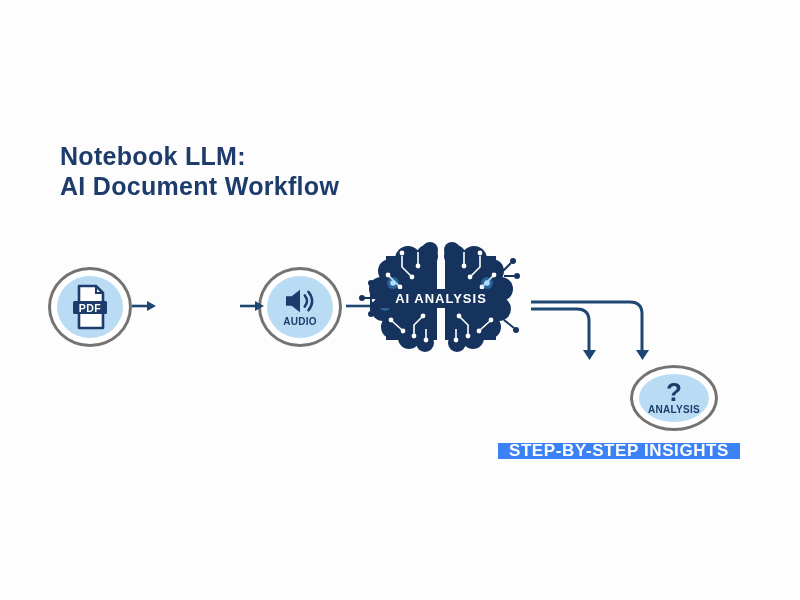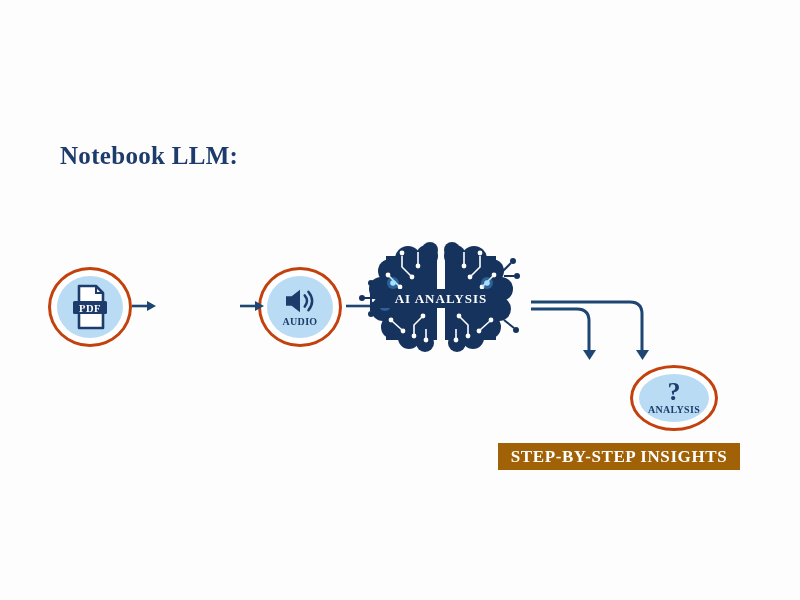--- a/index.html
+++ b/index.html
@@ -1,26 +1,26 @@
 <!DOCTYPE html>
 <html><head>
 <meta charset="utf-8">
 <style>
   html,body{margin:0;padding:0;}
   .stage{
     position:relative;width:800px;height:600px;background:#fdfdfd;
-    overflow:hidden;font-family:Liberation Serif, serif;
+    overflow:hidden;font-family:Liberation Sans, sans-serif;
   }
   .title{
     position:absolute;left:60px;top:141px;
     font-size:25px;font-weight:800;line-height:30px;letter-spacing:.3px;
     color:#1d3c6b;
   }
   
-  .node{position:absolute;border-radius:50%;border:3px solid #c2410c;background:#fff;}
+  .node{position:absolute;border-radius:50%;border:3px solid #737373;background:#fff;}
   .node-inner{
     position:absolute;inset:6px;border-radius:50%;background:#b9dcf4;
     display:flex;flex-direction:column;align-items:center;justify-content:center;gap:1px;
   }
   .node-pdf{left:48px;top:267px;width:78px;height:74px;}
   .node-txt{left:154px;top:267px;width:78px;height:74px;}
   .node-audio{left:258px;top:267px;width:78px;height:74px;text-align:right;}
   .node-summaries{left:510px;top:363px;width:92px;height:64px;}
   .node-answers{left:630px;top:365px;width:82px;height:60px;}
   .node-label{
@@ -29,32 +29,33 @@
   .node-summaries .node-label{font-size:9.5px;}
   .q-mark{font-size:26px;font-weight:800;color:#1d3c6b;line-height:22px;}
   
   .h-arrow{position:absolute;top:300px;height:12px;}
   .h-arrow-1{left:132px;width:24px;}
   .h-arrow-2{left:240px;width:24px;}
   .h-arrow-3{left:346px;width:34px;}
   .brain-wrap{position:absolute;left:356px;top:236px;width:170px;height:128px;}
   .overlay{position:absolute;left:0;top:0;width:800px;height:600px;pointer-events:none;}
   .banner{
-    position:absolute;left:498px;top:443px;width:242px;height:27px;background:#a16207;
+    position:absolute;left:498px;top:443px;width:242px;height:16px;background:#3b82f6;
     display:flex;align-items:center;justify-content:center;
     color:#ffffff;font-size:17px;font-weight:bold;letter-spacing:.6px;
   }
 </style>
 </head>
 <body>
 
 <div class="stage">
 
   <div class="title">
     <div>Notebook LLM:</div>
+    <div>AI Document Workflow</div>
   </div>
 
   <div class="node node-pdf">
     <div class="node-inner">
       <svg width="40" height="46" viewBox="0 0 40 46">
         <path d="M9,2 H26 L33,9 V44 H9 Z" fill="#ffffff" stroke="#1d3c6b" stroke-width="2.6" stroke-linejoin="round"></path>
         <path d="M26,2 V9 H33" fill="none" stroke="#1d3c6b" stroke-width="2"></path>
         <rect x="3" y="17" width="34" height="13" rx="1.5" fill="#1d3c6b"></rect>
         <text x="20" y="27.5" text-anchor="middle" font-size="10.5" font-weight="bold" fill="#ffffff" letter-spacing="0.5">PDF</text>
       </svg>

